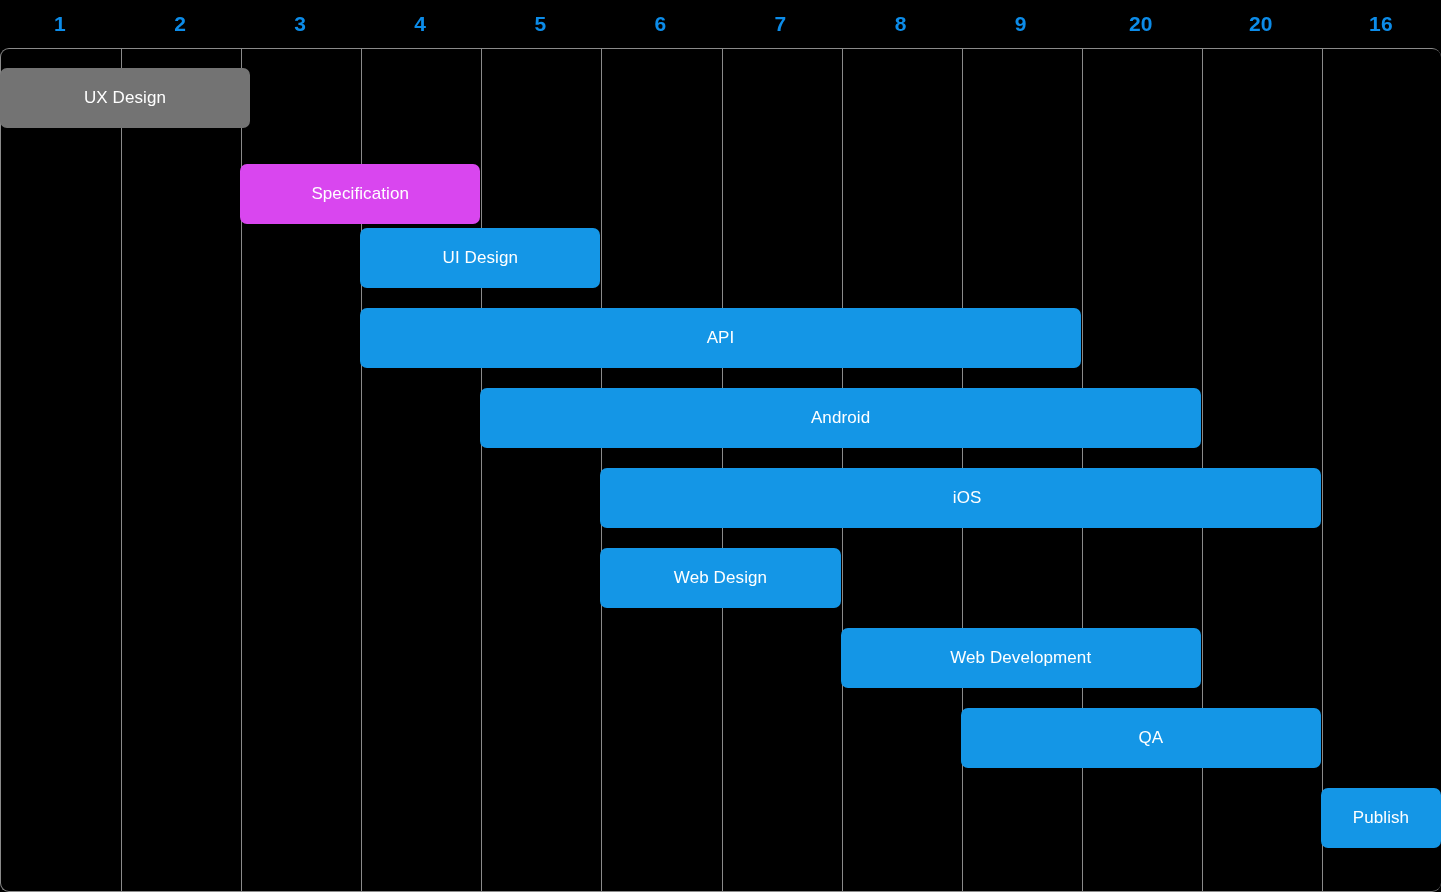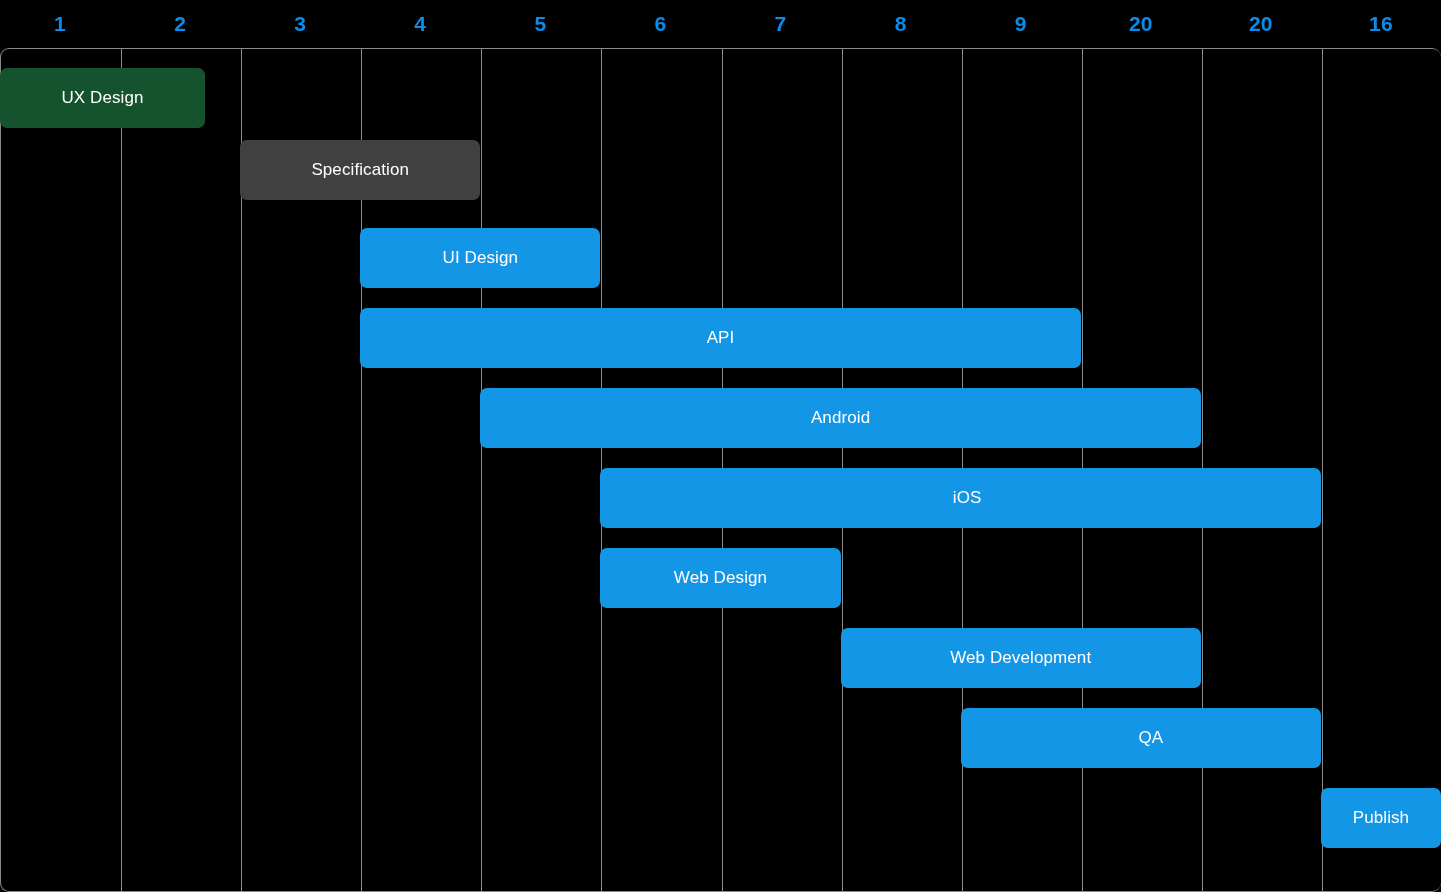--- a/index.html
+++ b/index.html
@@ -104,24 +104,24 @@
       <div class="gridline" style="left: 600px;"></div>
       <div class="gridline" style="left: 721px;"></div>
       <div class="gridline" style="left: 841px;"></div>
       <div class="gridline" style="left: 961px;"></div>
       <div class="gridline" style="left: 1081px;"></div>
       <div class="gridline" style="left: 1201px;"></div>
       <div class="gridline" style="left: 1321px;"></div>
     </div>
 
   <div id="bars">
-      <div class="bar" style="left: 0px; width: 205px; top: 20px; background: #14532d;">
+      <div class="bar" style="left: 0px; width: 250px; top: 20px; background: #737373;">
         <span class="bar-label">UX Design</span>
       </div>
-      <div class="bar" style="left: 240.167px; width: 240.167px; top: 92px; background: #404040;">
+      <div class="bar" style="left: 240.167px; width: 240.167px; top: 116px; background: #d946ef;">
         <span class="bar-label">Specification</span>
       </div>
       <div class="bar" style="left: 360.25px; width: 240.167px; top: 180px; background: rgb(20, 150, 230);">
         <span class="bar-label">UI Design</span>
       </div>
       <div class="bar" style="left: 360.25px; width: 720.5px; top: 260px; background: rgb(20, 150, 230);">
         <span class="bar-label">API</span>
       </div>
       <div class="bar" style="left: 480.333px; width: 720.5px; top: 340px; background: rgb(20, 150, 230); align-items: center;">
         <span class="bar-label">Android</span>

